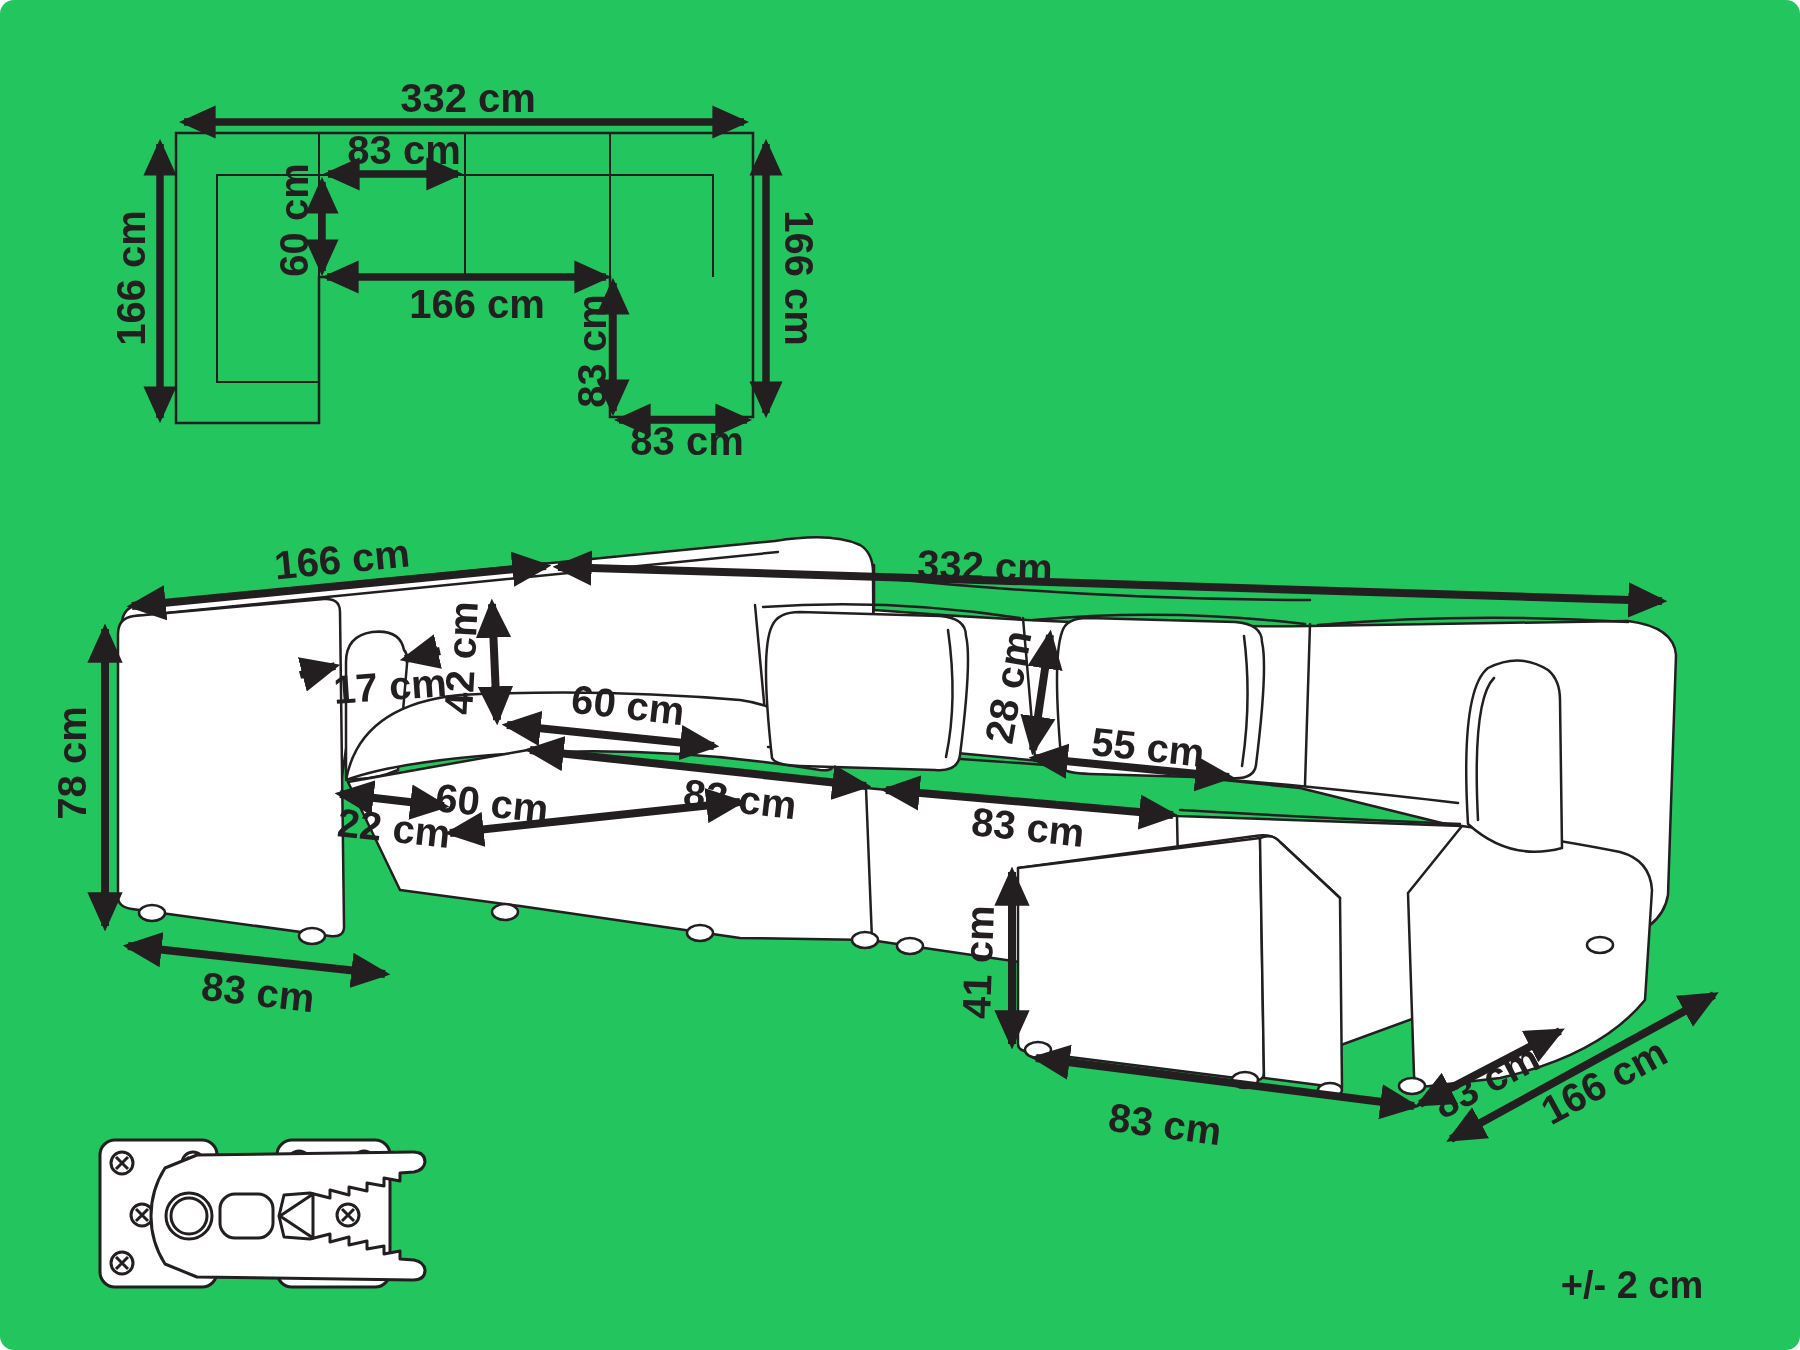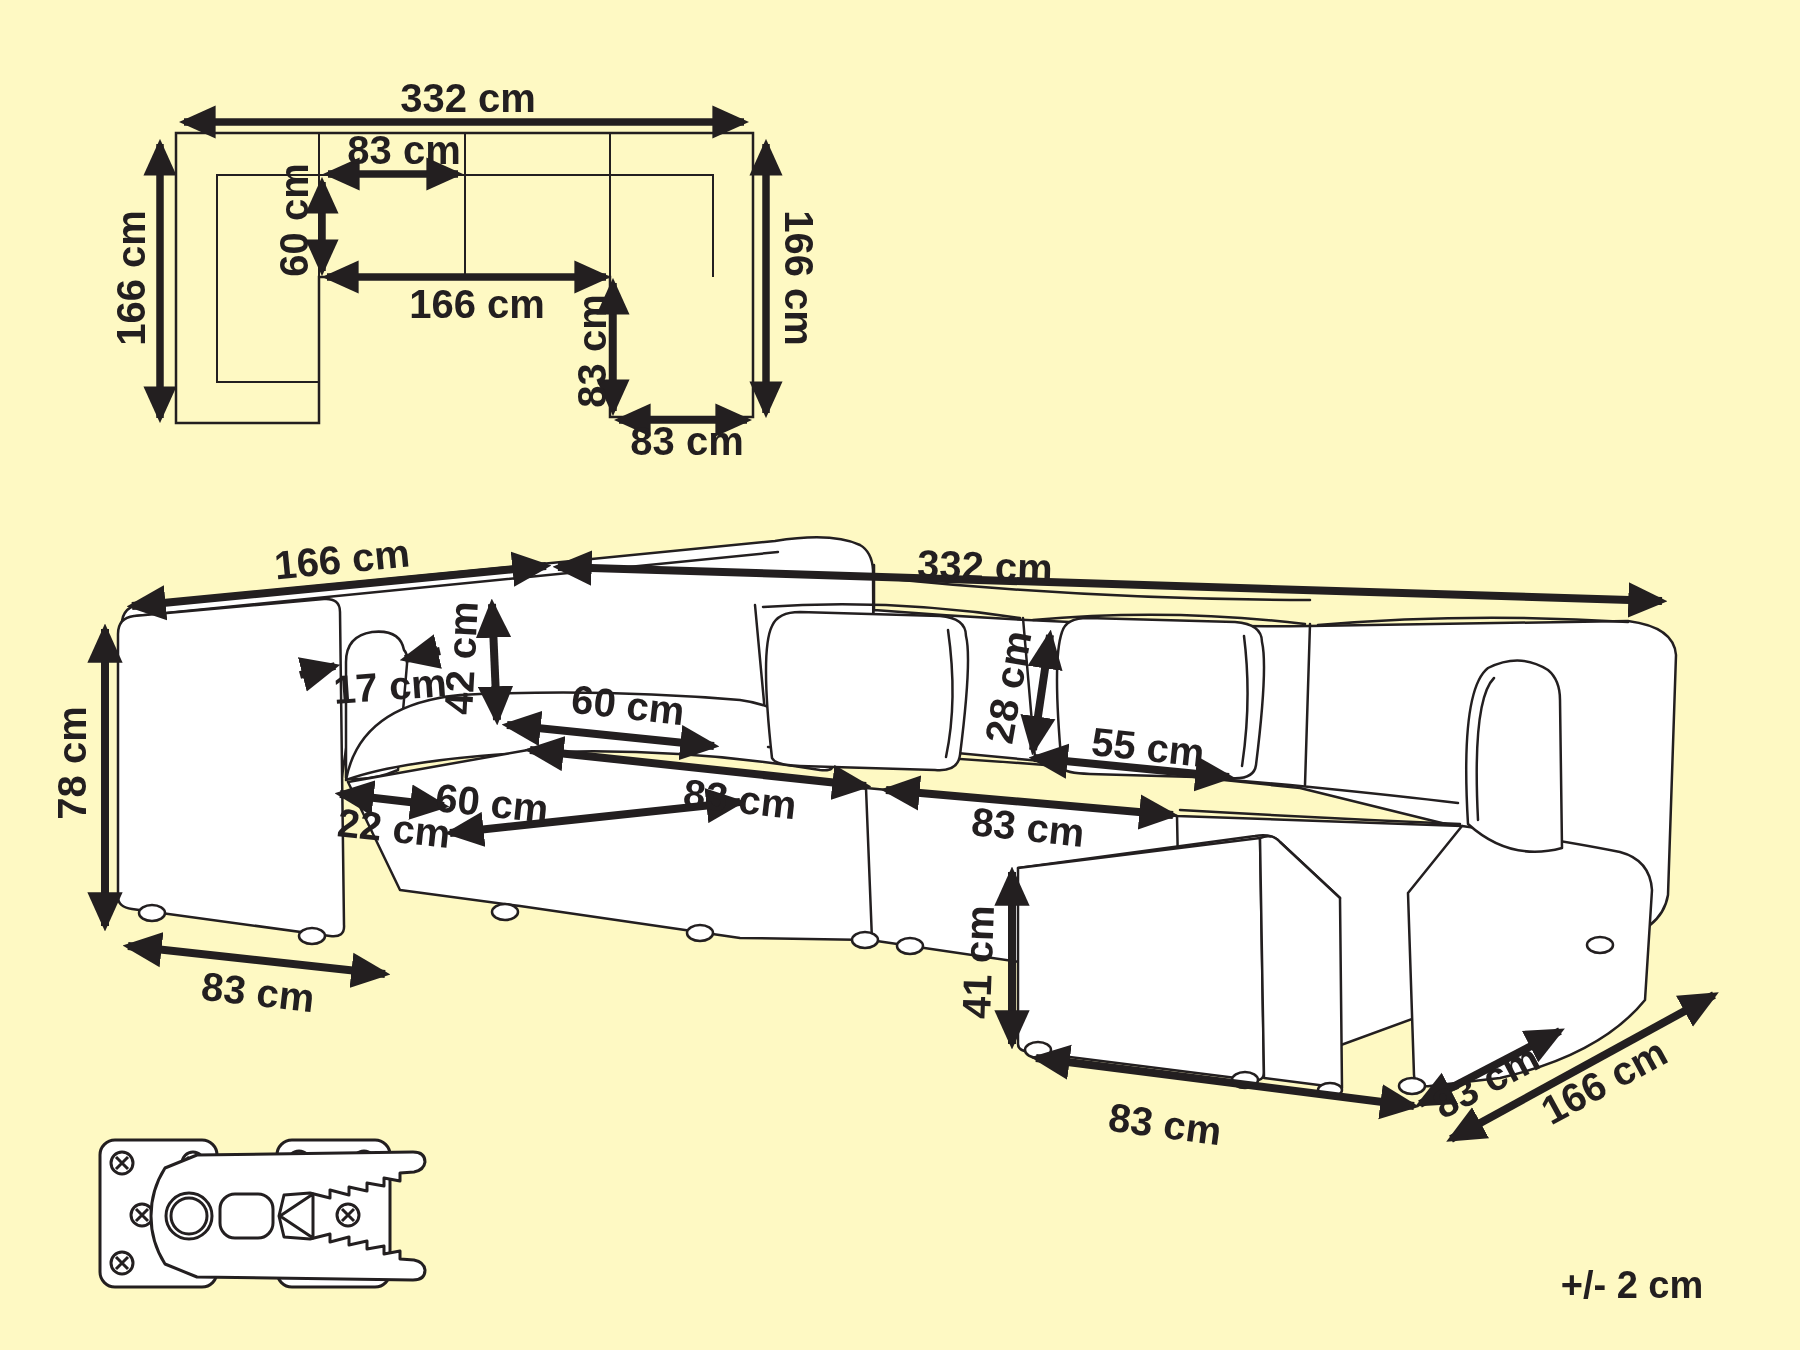--- a/index.html
+++ b/index.html
@@ -1,17 +1,17 @@
 <!DOCTYPE html>
 <html><head>
 <meta charset="utf-8">
 <style>
   html,body{margin:0;padding:0;background:#fff;}
-  .stage{position:relative;width:1800px;height:1350px;background:#fef9c3;overflow:hidden;
-         font-family:"Liberation Sans", sans-serif;}
+  .stage{position:relative;width:1800px;height:1350px;background:#22c55e;overflow:hidden;
+         font-family:"Liberation Sans", sans-serif;border-radius:14px;}
   svg text{font-family:"Liberation Sans", sans-serif;font-weight:bold;fill:#231f20;}
   .dim{font-size:40px;}
   .dimp{font-size:40px;}
   .tol{font-size:38px;}
 </style>
 </head>
 <body>
 
 <div class="stage">
 <svg width="1800" height="1350" viewBox="0 0 1800 1350">

